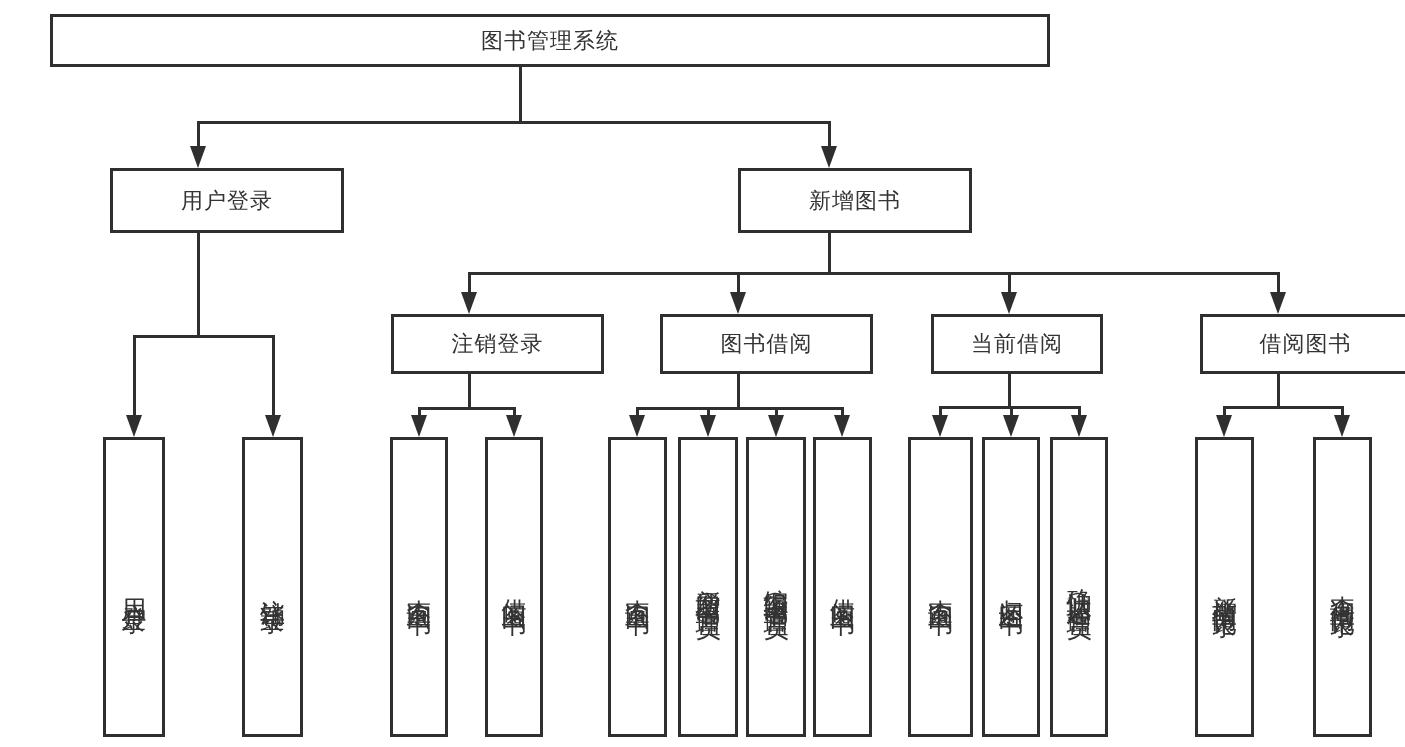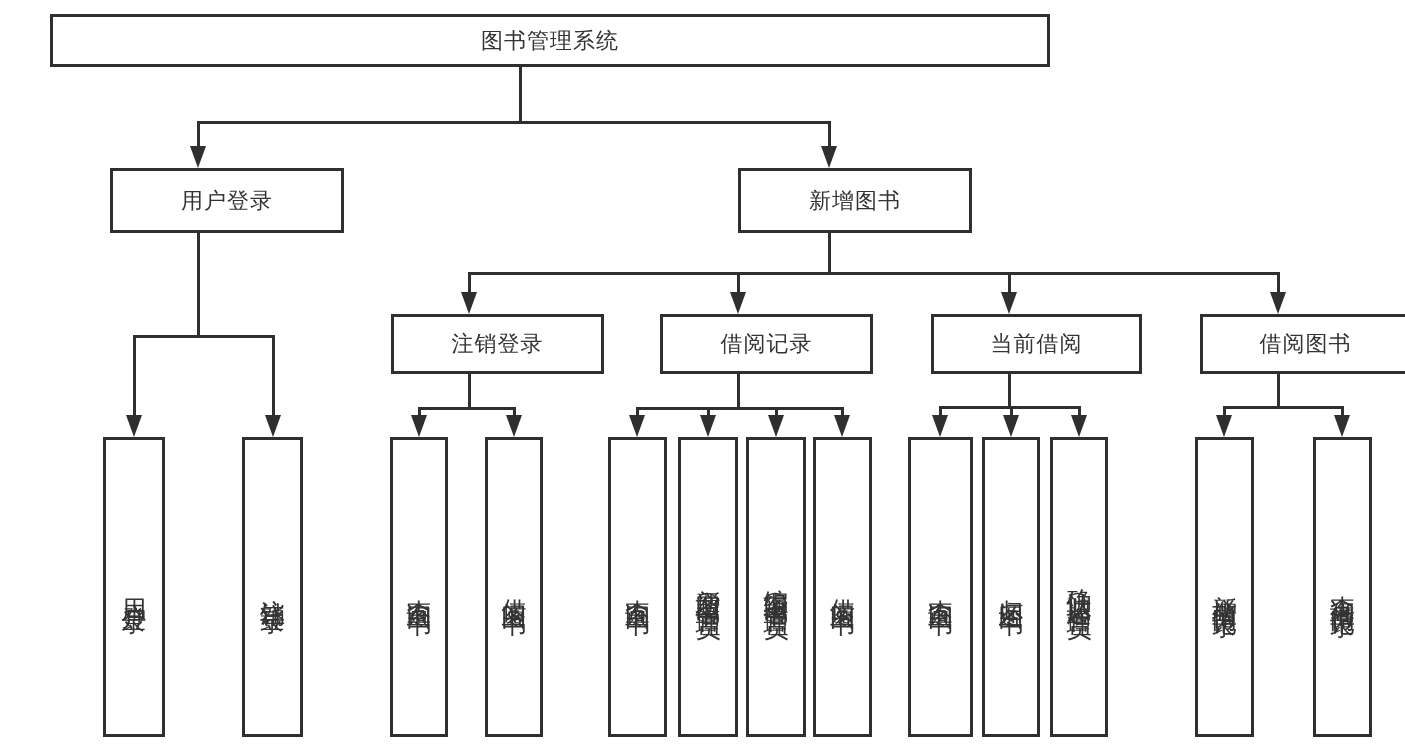--- a/index.html
+++ b/index.html
@@ -100,23 +100,23 @@
     <span>用户登录</span>
   </div>
   <div class="box hbox" style="left:710px;top:168px;width:234px;height:65px">
     <span>新增图书</span>
   </div>
 
   <div class="box hbox" style="left:363px;top:314px;width:213px;height:60px">
     <span>注销登录</span>
   </div>
   <div class="box hbox" style="left:632px;top:314px;width:213px;height:60px">
-    <span>借阅记录</span>
+    <span>图书借阅</span>
   </div>
-  <div class="box hbox" style="left:903px;top:314px;width:211px;height:60px">
+  <div class="box hbox" style="left:903px;top:314px;width:172px;height:60px">
     <span>当前借阅</span>
   </div>
   <div class="box hbox" style="left:1172px;top:314px;width:211px;height:60px">
     <span>借阅图书</span>
   </div>
 
   <div class="box vbox" style="left:103px;top:437px;width:62px;height:300px">
     <span class="vtxt">用户登录</span>
   </div>
   <div class="box vbox" style="left:242px;top:437px;width:61px;height:300px">

